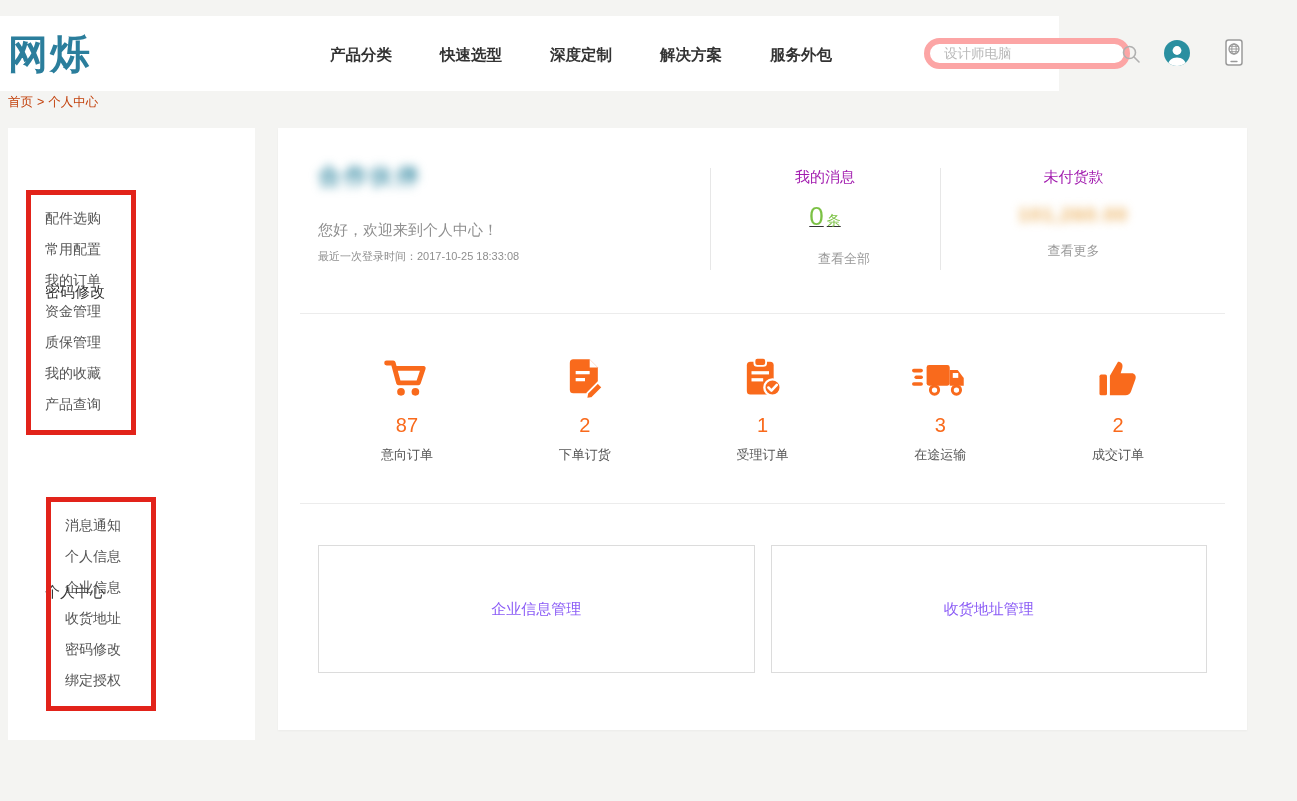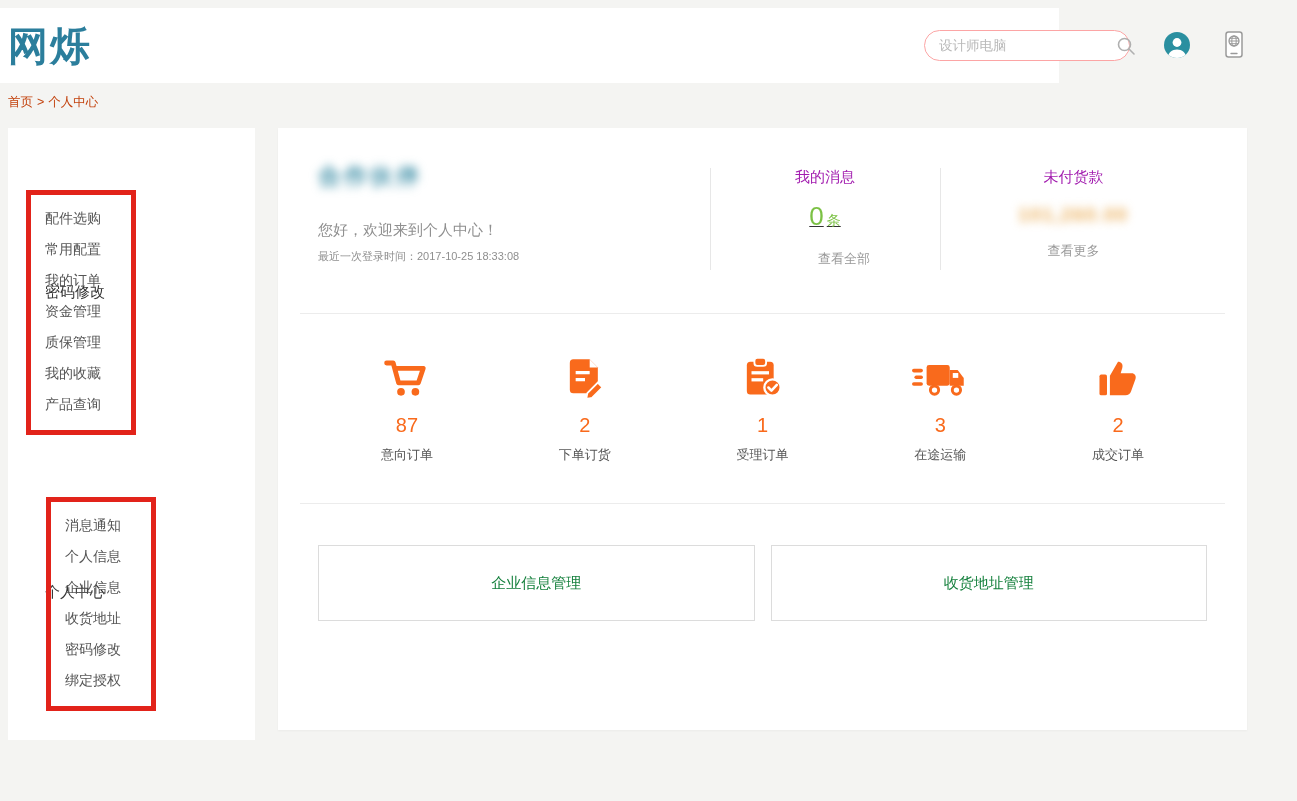--- a/index.html
+++ b/index.html
@@ -6,39 +6,39 @@
   html,body { width:1297px; height:801px; }
   body {
     font-family:"Liberation Sans","DejaVu Sans",sans-serif;
     background:#f4f4f2;
     position:relative;
     overflow:hidden;
     color:#333;
   }
   
   .header {
-    position:absolute; left:0; top:8px; width:1059px; height:75px;
+    position:absolute; left:0; top:16px; width:1059px; height:75px;
     background:#ffffff;
   }
   .logo {
     position:absolute; left:8px; top:11px;
     font-size:40px; font-weight:bold; letter-spacing:2px;
     color:#2b7e9c;
   }
   .nav {
     position:absolute; left:330px; top:29px;
     display:flex; gap:48px;
   }
   .nav-item {
     font-size:15.5px; font-weight:bold; color:#333; cursor:pointer;
     white-space:nowrap;
   }
   .search-box {
     position:absolute; left:924px; top:22px; width:206px; height:31px;
-    border:1px solid #fca5a5; border-radius:16px; background:#fff;
+    border:6px solid #fca5a5; border-radius:16px; background:#fff;
     display:flex; align-items:center; padding:0 10px 0 14px;
   }
   .search-box input {
     border:none; outline:none; flex:1; font-size:13.5px; color:#666;
     font-family:inherit; background:transparent;
   }
   .search-box input::placeholder { color:#b9b9b9; }
   .search-icon-btn { width:20px; height:20px; cursor:pointer; flex:none; }
   .avatar-icon { position:absolute; left:1163px; top:23px; width:28px; height:28px; cursor:pointer; }
   .phone-icon { position:absolute; left:1221px; top:22px; width:26px; height:30px; cursor:pointer; }
@@ -104,31 +104,38 @@
   .stats {
     position:absolute; left:40px; top:228px; width:889px;
     display:flex;
   }
   .stat { width:177.8px; text-align:center; cursor:pointer; }
   .stat .ic { height:42px; display:flex; justify-content:center; align-items:flex-end; }
   .stat .val { margin-top:16px; font-size:20px; color:#f96a1c; }
   .stat .lbl { margin-top:9px; font-size:13px; color:#555; }
   .cards { position:absolute; left:40px; top:417px; width:889px; display:flex; gap:16px; }
   .card {
-    width:437px; height:76px; border:1px solid #dcdcdc; background:#fff;
+    width:437px; height:128px; border:1px solid #dcdcdc; background:#fff;
     display:flex; align-items:center; justify-content:center;
-    font-size:15px; color:#15803d; cursor:pointer;
+    font-size:15px; color:#8b5cf6; cursor:pointer;
   }
 </style>
 </head>
 <body>
 
 <div class="header">
   <div class="logo">网烁</div>
 
+  <div class="nav">
+    <div class="nav-item">产品分类</div>
+    <div class="nav-item">快速选型</div>
+    <div class="nav-item">深度定制</div>
+    <div class="nav-item">解决方案</div>
+    <div class="nav-item">服务外包</div>
+  </div>
 
   <div class="search-box">
     <input type="text" placeholder="设计师电脑" style="">
     <span class="search-icon-btn">
       <svg viewBox="0 0 20 20" width="20" height="20">
         <circle cx="8.5" cy="8.5" r="6" fill="none" stroke="#b0b0b0" stroke-width="1.6"></circle>
         <line x1="13" y1="13" x2="18" y2="18" stroke="#b0b0b0" stroke-width="1.6" stroke-linecap="round"></line>
       </svg>
     </span>
   </div>

